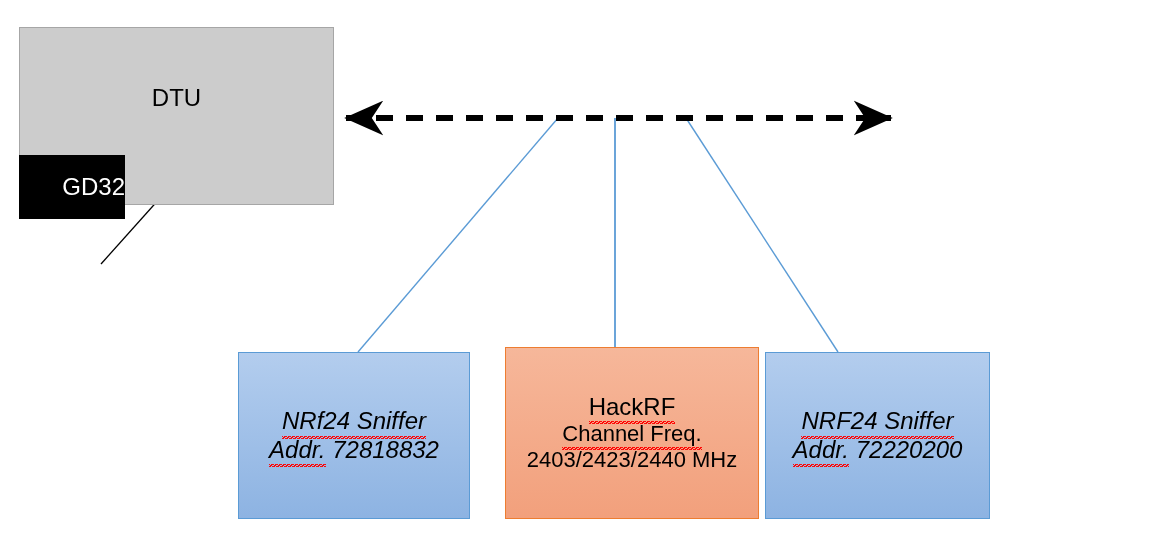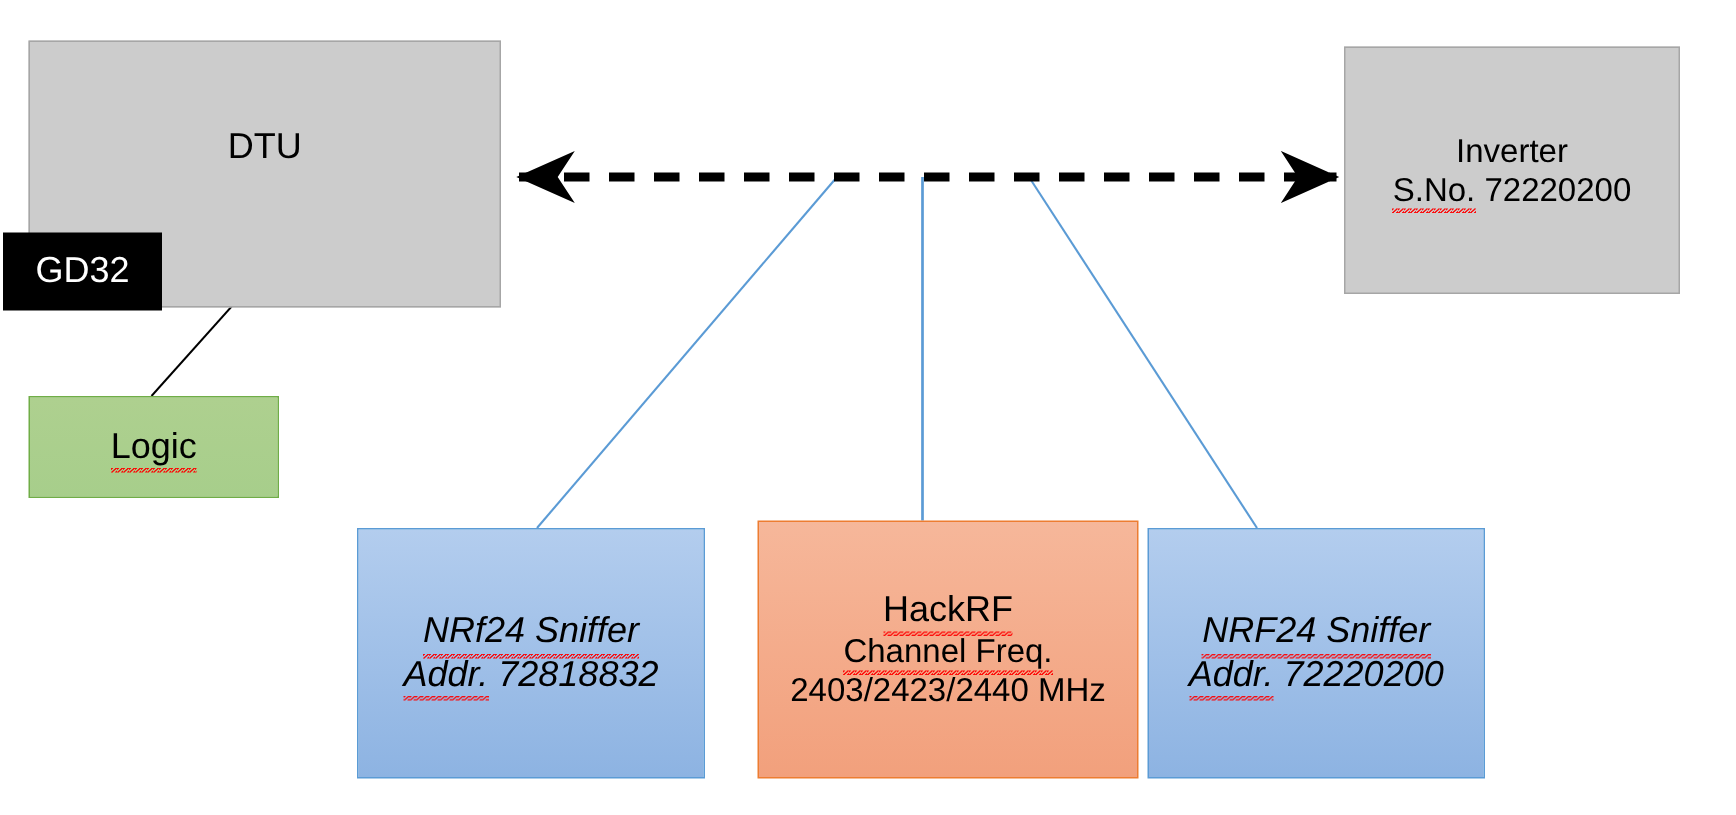--- a/index.html
+++ b/index.html
@@ -40,21 +40,21 @@
   .black-chip {
     position: absolute;
     box-sizing: border-box;
     background: #000000;
     color: #ffffff;
     display: flex;
     align-items: center;
     justify-content: center;
     font-size: 24px;
   }
-  #gd32-chip { left: 2px; top: 155px; width: 106px; height: 52px; }
+  #gd32-chip { left: 19px; top: 155px; width: 106px; height: 64px; justify-content: flex-end; }
   #nrf-chip  { left: 231px; top: 155px; width: 103px; height: 50px; }
   
   #inverter-box {
     left: 896px; top: 31px; width: 224px; height: 165px;
     background: #cccccc;
     border: 1px solid #a6a6a6;
   }
   #inverter-box .line { font-size: 22px; }
   
   #logic-box {
@@ -140,32 +140,21 @@
 
   <div class="box" id="dtu-box">
     <div class="line">DTU</div>
   </div>
 
   <div class="black-chip" id="gd32-chip">
     <span>GD32</span>
   </div>
 
 
-  <div class="box" id="inverter-box">
-    <div class="line">Inverter</div>
-    <div class="line">
-      <span class="squiggle">S.No.</span><span>&nbsp;</span><span>72220200</span>
-    </div>
-  </div>
 
-  <div class="box" id="logic-box">
-    <div class="line">
-      <span class="squiggle">Logic</span>
-    </div>
-  </div>
 
   <div class="box bottom-box" id="sniffer-left-box">
     <div class="line">
       <span class="squiggle">NRf24 Sniffer</span>
     </div>
     <div class="line">
       <span class="squiggle">Addr.</span><span>&nbsp;</span><span>72818832</span>
     </div>
   </div>
 

